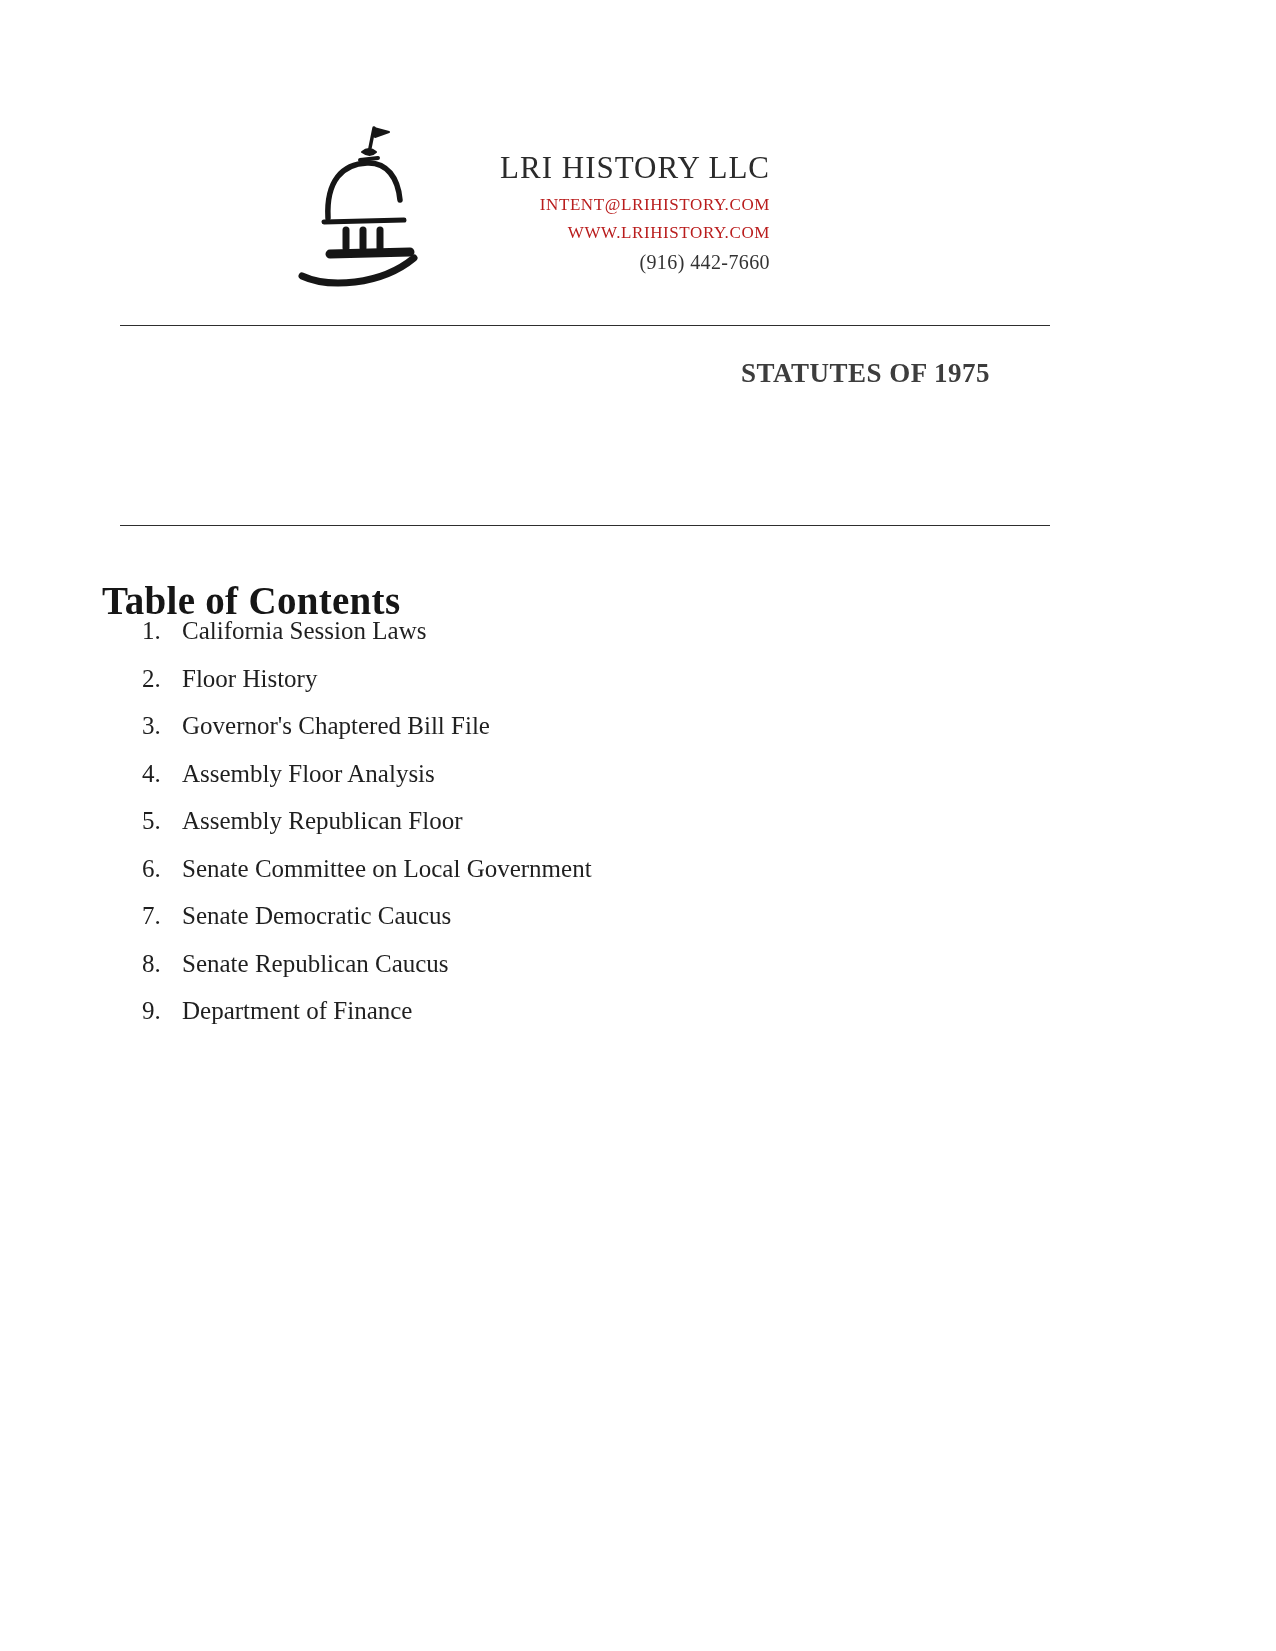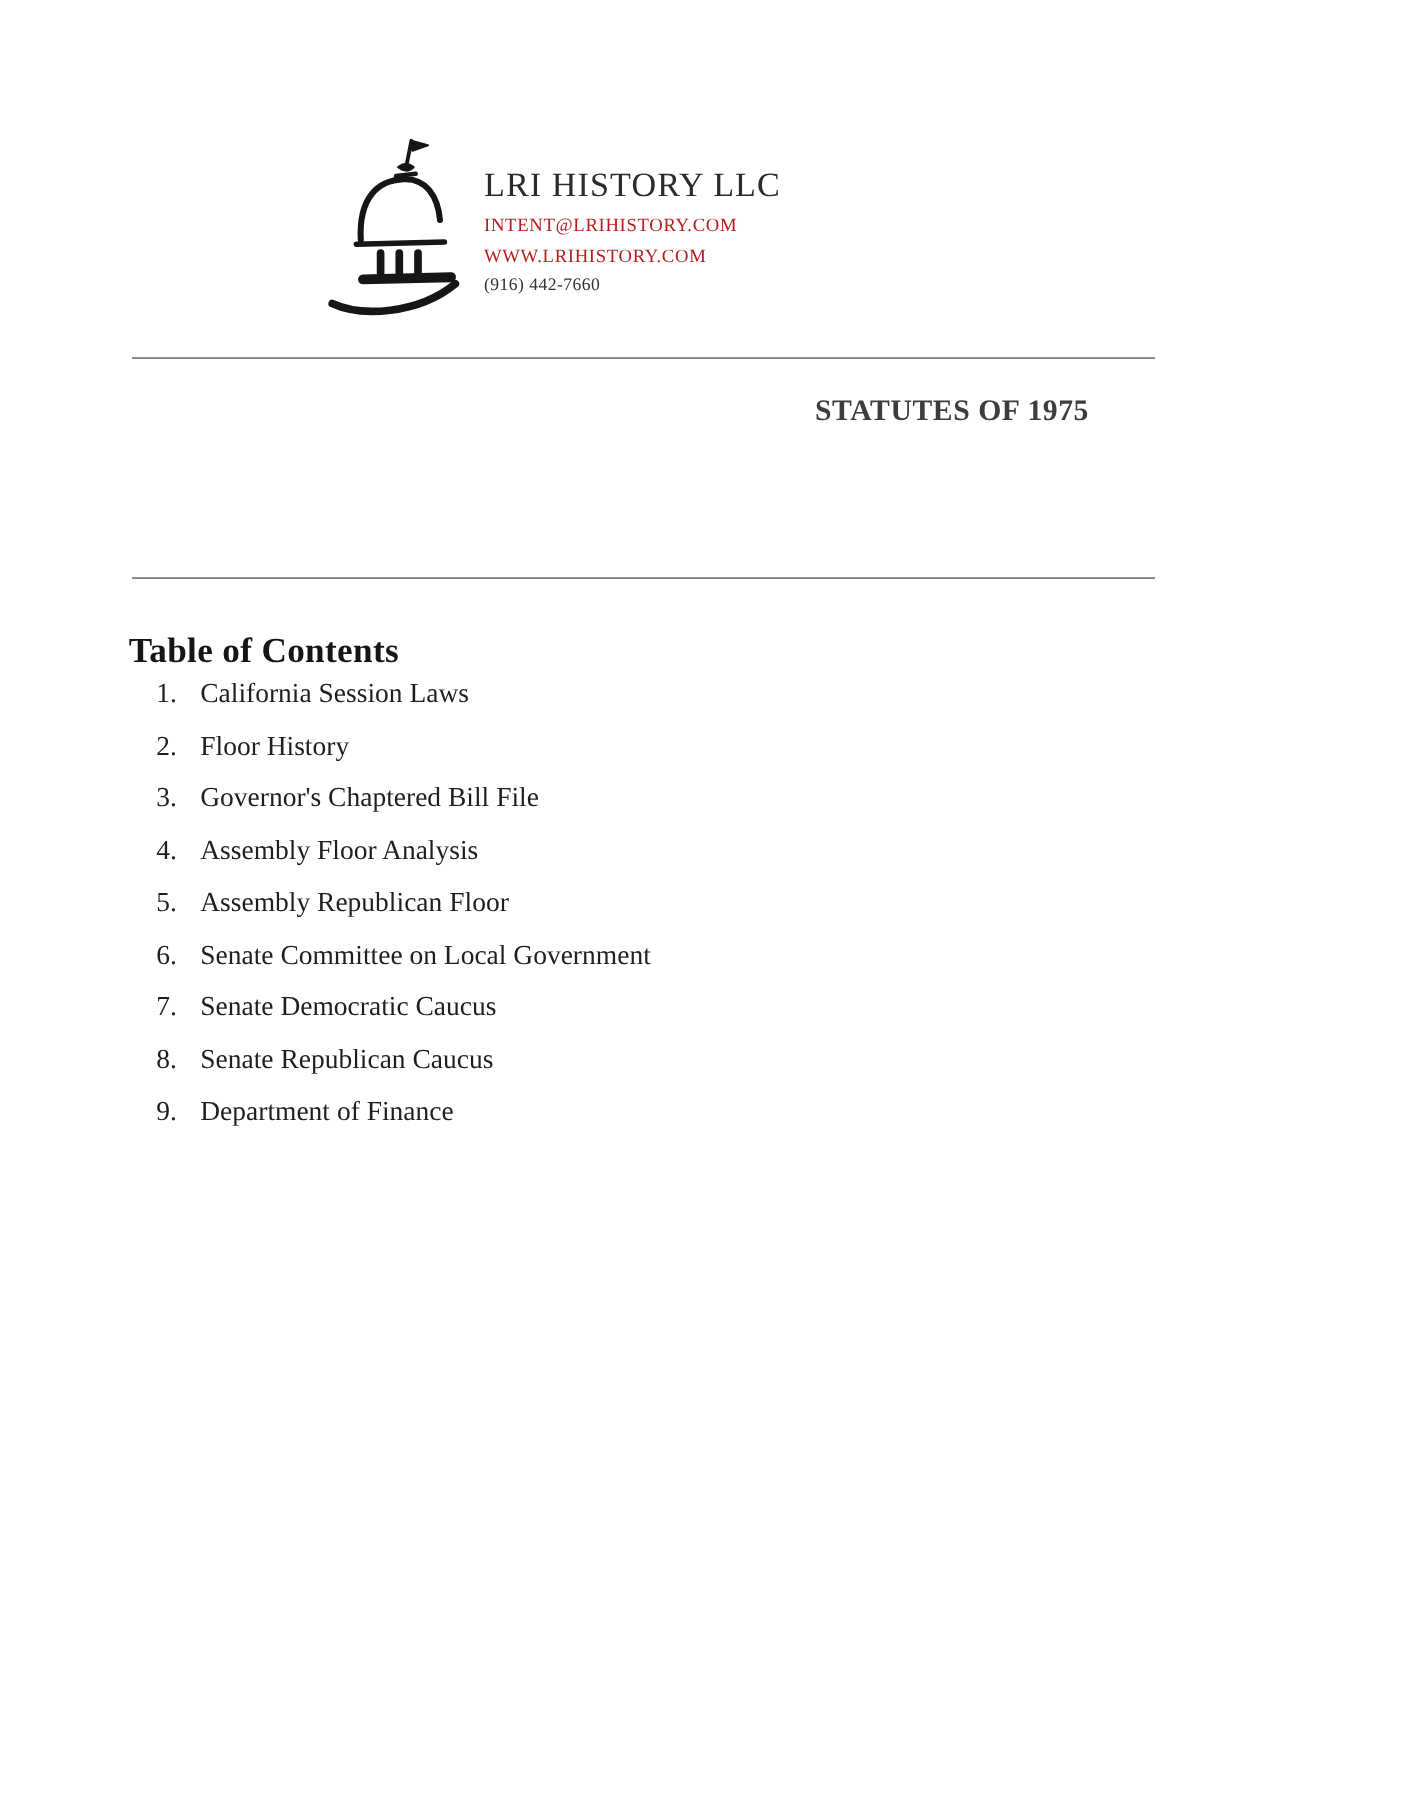--- a/index.html
+++ b/index.html
@@ -22,39 +22,39 @@
     height: 175px;
   }
   .logo svg { width: 100%; height: 100%; }
 
   
   .header-text {
     position: absolute;
     left: 440px;
     top: 150px;
     width: 330px;
-    text-align: left;
+    text-align: right;
     color: #2a2a2a;
   }
   .company {
     font-size: 31px;
     letter-spacing: 1px;
     color: #2b2b2b;
     margin-bottom: 9px;
     white-space: nowrap;
   }
   .contact-line {
     font-size: 17px;
     letter-spacing: 0.6px;
     color: #b91c1c;
     margin-bottom: 8px;
     white-space: nowrap;
   }
   .phone-line {
-    font-size: 16px;
+    font-size: 20px;
     letter-spacing: 0.4px;
     color: #333333;
     white-space: nowrap;
   }
 
   
   .rule {
     position: absolute;
     left: 120px;
     width: 930px;
@@ -77,23 +77,23 @@
     letter-spacing: 0.5px;
   }
   .statutes div {
     line-height: 42px;
     white-space: pre;
   }
 
   
   .toc-title {
     position: absolute;
-    left: 117px;
+    left: 102px;
     top: 552px;
-    font-size: 32px;
+    font-size: 39px;
     font-weight: bold;
     color: #161616;
     letter-spacing: 0.3px;
   }
 
   .toc-list {
     position: absolute;
     left: 142px;
     top: 618px;
     margin: 0;

